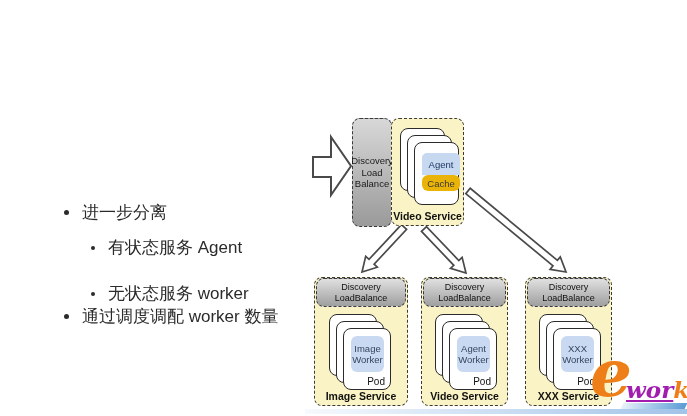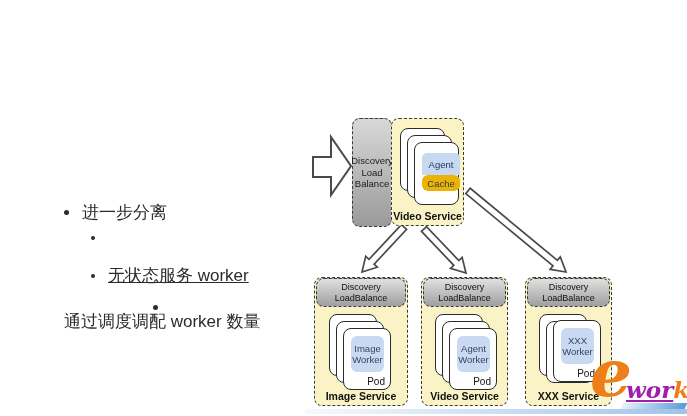--- a/index.html
+++ b/index.html
@@ -69,26 +69,27 @@
   <div class="swoosh"></div>
 
 
   <div>
     <div class="bullet" style="left:64px; top:201px;">
       <span class="dot d1"></span>
       <span>进一步分离</span>
     </div>
     <div class="bullet" style="left:91px; top:236px;">
       <span class="dot d2"></span>
+      <span>有状态服务 Agent</span>
     </div>
-    <div class="bullet" style="left:91px; top:264px;text-decoration:underline;">
+    <div class="bullet" style="left:91px; top:282px;">
       <span class="dot d2"></span>
       <span>无状态服务 worker</span>
     </div>
-    <div class="bullet" style="left:64px; top:305px;flex-direction:column;">
+    <div class="bullet" style="left:64px; top:305px;">
       <span class="dot d1"></span>
       <span>通过调度调配 worker 数量</span>
     </div>
   </div>
 
   <svg class="arrows" width="687" height="416" viewBox="0 0 687 416">
     <polygon points="313,157 331,157 331,137 351,166 331,195 331,177 313,177" fill="#ffffff" stroke="#4a4a4a" stroke-width="2"></polygon>
     <polygon points="401.4,224.6 369.0,259.4 365.7,256.3 362,272 377.3,267.2 374.1,264.2 406.6,229.4" fill="#ffffff" stroke="#4a4a4a" stroke-width="1.7"></polygon>
     <polygon points="421.5,231.4 453.8,265.3 450.5,268.4 466,273 462.1,257.4 458.8,260.5 426.5,226.6" fill="#ffffff" stroke="#4a4a4a" stroke-width="1.7"></polygon>
     <polygon points="465.8,193.7 553.0,265.8 550.1,269.3 566,272 560.3,256.9 557.4,260.4 470.2,188.3" fill="#ffffff" stroke="#4a4a4a" stroke-width="1.7"></polygon>
@@ -146,21 +147,21 @@
     <div class="box-label">Video Service</div>
   </div>
 
   <div class="svc-box dashed" style="left:525px; width:87px;">
     <div class="svc-header dashed">
       <div>Discovery</div>
       <div>LoadBalance</div>
     </div>
     <div class="card wcard" style="left:13px; top:36px;"></div>
     <div class="card wcard" style="left:20px; top:43px;"></div>
-    <div class="card wcard" style="left:27px; top:42px;">
+    <div class="card wcard" style="left:27px; top:50px;">
       <div class="worker-rect">
         <div>XXX</div>
         <div>Worker</div>
       </div>
       <div class="pod">Pod</div>
     </div>
     <div class="box-label">XXX Service</div>
   </div>
 
   <div class="logo">

